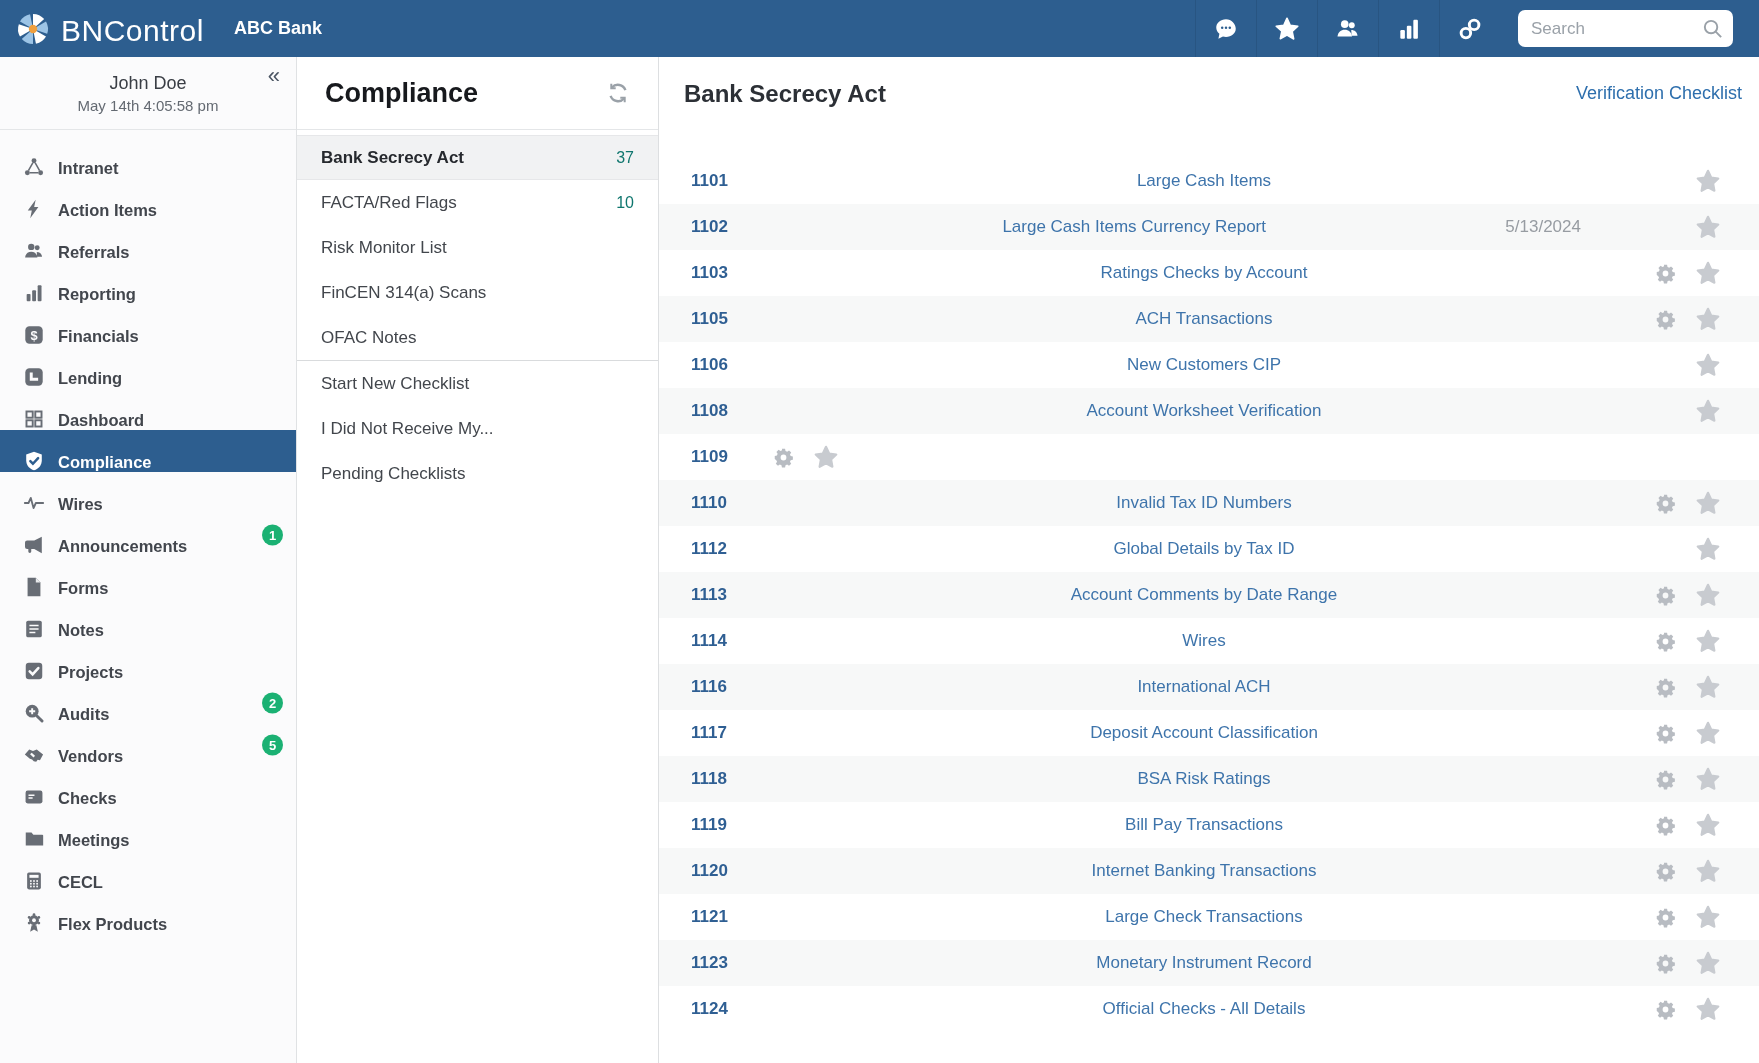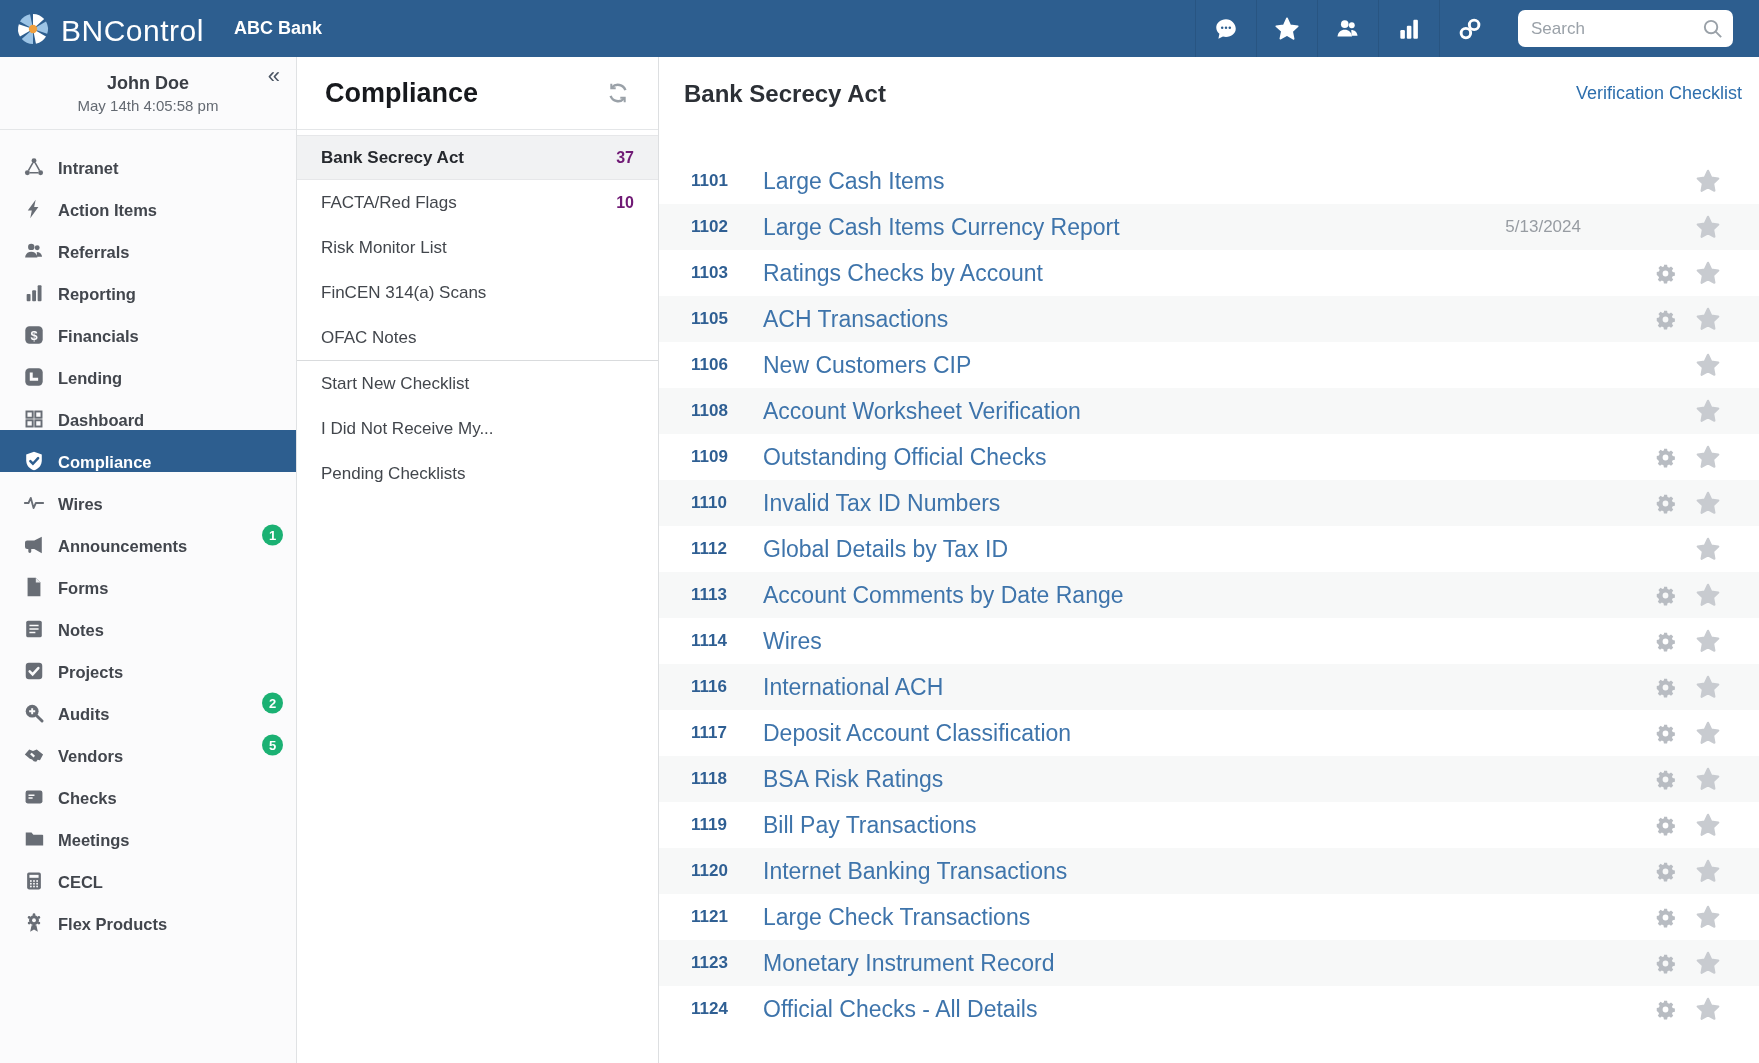--- a/index.html
+++ b/index.html
@@ -32,21 +32,21 @@
   .search-ic{position:absolute;right:9px;top:7px;width:23px;height:23px;cursor:pointer;}
   .search-ic svg{width:100%;height:100%;display:block;}
 
   
   .cols{display:flex;flex:1;min-height:0;}
 
   
   .sidebar{width:297px;flex:none;background:#fbfbfc;border-right:1px solid #e0e2e4;}
   .side-head{height:73px;border-bottom:1px solid #e4e6e8;position:relative;
     display:flex;flex-direction:column;justify-content:center;text-align:center;}
-  .user-name{font-size:18px;font-weight:700;color:#3a3e45;}
+  .user-name{font-size:18px;font-weight:400;color:#3a3e45;}
   .user-time{font-size:15px;color:#646a72;margin-top:3px;}
   .collapse{position:absolute;right:16px;top:8px;font-size:22px;color:#4c5664;
     background:none;border:none;cursor:pointer;line-height:1;}
   .nav{padding-top:6px;}
   .nav-item{height:42px;display:flex;align-items:flex-end;padding:0 14px 0 23px;
     position:relative;cursor:pointer;}
   .nav-ic{width:22px;height:22px;color:#686d75;margin-right:13px;flex:none;}
   .nav-ic svg{width:100%;height:100%;display:block;}
   .nav-label{font-size:16.5px;font-weight:700;color:#42464d;white-space:nowrap;}
   .nav-item.selected{background:var(--c-topbar);}
@@ -63,35 +63,35 @@
     align-items:center;padding:0 28px;}
   .panel-title{font-size:27px;font-weight:700;color:#17191d;}
   .refresh-btn{margin-left:auto;width:24px;height:24px;background:none;border:none;
     cursor:pointer;padding:0;color:#9aa1a8;}
   .refresh-btn svg{width:100%;height:100%;display:block;}
   .plist{margin-top:5px;}
   .p-item{height:45px;display:flex;align-items:center;padding:0 24px;
     font-size:17px;color:#42464c;cursor:pointer;}
   .p-item.selected{background:#f1f2f3;font-weight:700;color:#26292e;
     border-top:1px solid #e6e7e9;border-bottom:1px solid #e6e7e9;}
-  .p-count{margin-left:auto;color:#701a75;font-size:16px;font-weight:700;}
+  .p-count{margin-left:auto;color:#0f766e;font-size:16px;font-weight:400;}
   .pdivider{border-bottom:1px solid #d9dbdd;}
 
   
   .content{flex:1;min-width:0;background:#fff;}
   .main-head{height:73px;display:flex;align-items:center;padding:0 17px 0 25px;}
   .main-title{font-size:24px;font-weight:700;color:#2c3036;}
   .vlink{margin-left:auto;color:var(--c-link);font-size:18px;text-decoration:none;cursor:pointer;}
   .rows{margin-top:28px;}
   .row{height:46px;display:flex;align-items:center;padding:0 38px 0 32px;}
   div.row:nth-of-type(even){background:#f7f8f8;}
   .row-num{width:72px;flex:none;font-size:17px;font-weight:700;color:var(--c-rownum);
     text-decoration:none;cursor:pointer;}
-  .row-title{flex:1;font-size:23px;color:var(--c-rowtitle);text-decoration:none;
-    cursor:pointer;white-space:nowrap;overflow:hidden;}
+  .row-title{flex:1;font-size:17px;color:var(--c-rowtitle);text-decoration:none;
+    cursor:pointer;white-space:nowrap;overflow:hidden;text-align:center;}
   .row-date{color:#979ca2;font-size:17px;margin-right:64px;}
   .cell-gear{width:40px;flex:none;display:flex;justify-content:center;color:#b8bcc2;}
   .cell-gear span{width:21px;height:21px;display:block;cursor:pointer;}
   .cell-gear svg{width:100%;height:100%;display:block;}
   .cell-star{width:36px;flex:none;display:flex;justify-content:flex-end;color:#c8cbd0;}
   .cell-star span{width:26px;height:26px;display:block;cursor:pointer;}
   .cell-star svg{width:100%;height:100%;display:block;}
 </style>
 </head>
 <body>
@@ -579,21 +579,20 @@
               <span>
                 <svg viewBox="0 0 24 24">
                   <path d="M12 2.6l2.9 6.2 6.6.9-4.8 4.6 1.2 6.7L12 17.8 6.1 21l1.2-6.7L2.5 9.7l6.6-.9z" fill="currentColor" stroke="currentColor" stroke-width="2" stroke-linejoin="round"></path>
                 </svg>
               </span>
             </span>
           </div>
 
           <div class="row">
             <a class="row-num">1109</a>
-            <a class="row-title">Outstanding Official Checks</a>
 
             <span class="cell-gear">
               <span>
                 <svg viewBox="0 0 24 24">
                   <path fill-rule="evenodd" fill="currentColor" d="M10.2 2h3.6l.5 2.5 1.9.8 2.1-1.4 2.5 2.5-1.4 2.1.8 1.9 2.5.5v3.6l-2.5.5-.8 1.9 1.4 2.1-2.5 2.5-2.1-1.4-1.9.8-.5 2.5h-3.6l-.5-2.5-1.9-.8-2.1 1.4-2.5-2.5 1.4-2.1-.8-1.9L2 13.8v-3.6l2.5-.5.8-1.9-1.4-2.1 2.5-2.5 2.1 1.4 1.9-.8zM12 8.7a3.3 3.3 0 1 0 0 6.6 3.3 3.3 0 0 0 0-6.6z"></path>
                 </svg>
               </span>
             </span>
             <span class="cell-star">
               <span>

